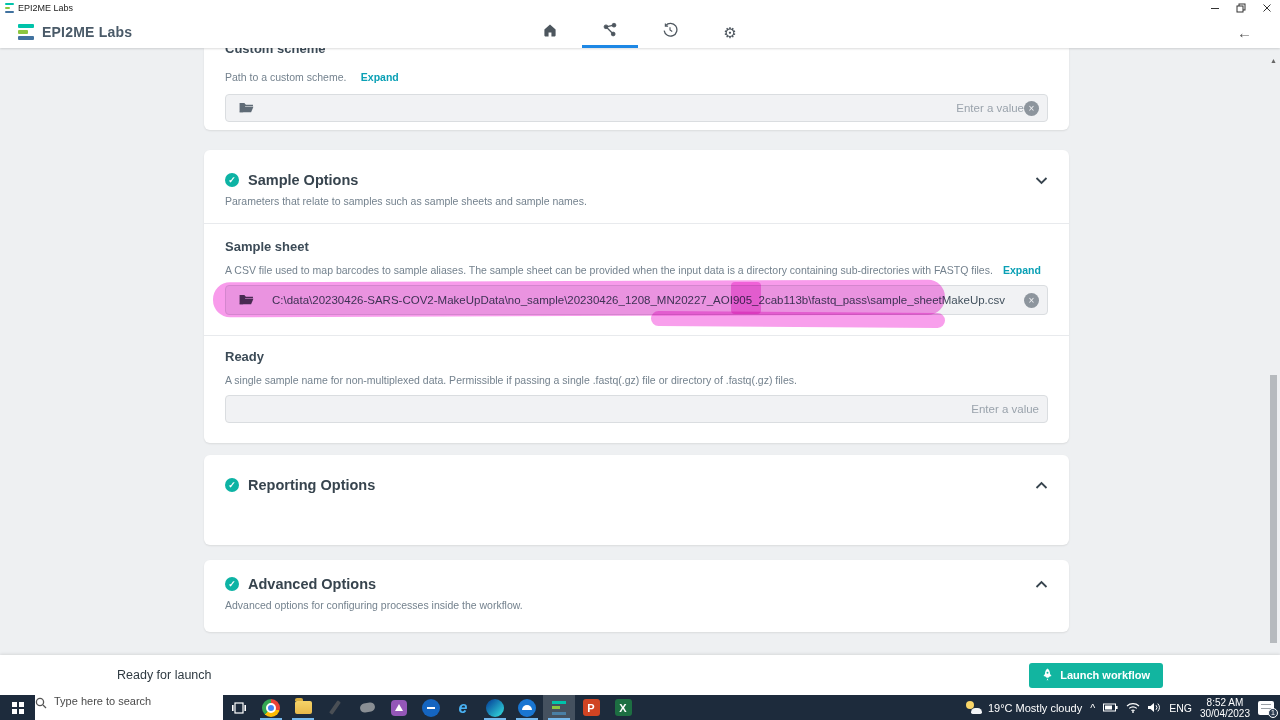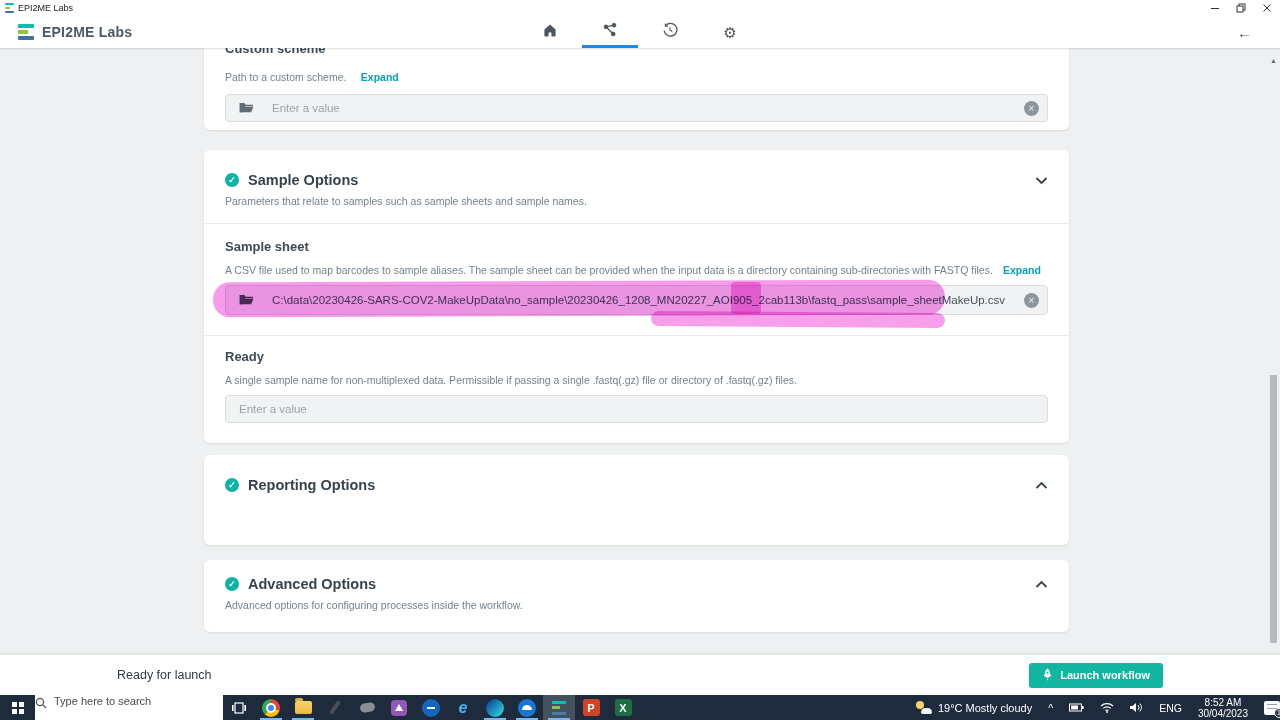--- a/index.html
+++ b/index.html
@@ -39,21 +39,21 @@
   .h-sec { font-size:13px; font-weight:bold; color:#3c4b57; }
   .desc { font-size:10.5px; color:#74828e; }
   .expand-link { font-size:10.5px; font-weight:bold; color:#0aa0b5; margin-left:10px; cursor:pointer; }
 
   .card-custom { border-radius:0 0 6px 6px; overflow:hidden; padding:0 21px 14px 21px; height:82px; }
   .card-custom .h-sec { margin-top:-7px; }
   .card-custom .desc-row { margin-top:11px; }
 
   .fieldbox { margin-top:9px; height:28px; background:#f1f2f4; border:1px solid #dadde0; border-radius:4px; display:flex; align-items:center; padding:0 8px 0 13px; position:relative; }
   .fieldbox .folder { display:flex; margin-right:18px; }
-  .fieldbox .placeholder { font-size:11.5px; color:#9aa3ac; flex:1; }
+  .fieldbox .placeholder { font-size:11.5px; color:#9aa3ac; flex:1;text-align:right; }
   .fieldbox .value { font-size:11.5px; color:#41505c; flex:1; white-space:nowrap; overflow:hidden; }
   .clear-btn { width:15px; height:15px; border-radius:50%; background:#8d959d; color:#f1f2f4; font-size:10px; line-height:15px; text-align:center; cursor:pointer; flex:0 0 auto; }
 
   .card-sample { margin-top:20px; padding:0 21px; height:293px; }
   .sec-head { padding-top:22px; display:flex; align-items:center; position:relative; }
   .check-ic { width:14px; height:14px; border-radius:50%; background:#0db3a4; color:#fff; font-size:9px; font-weight:bold; line-height:14px; text-align:center; margin-right:9px; flex:0 0 auto; }
   .sec-title { font-size:14.5px; font-weight:bold; color:#37444e; }
   .sec-chevron { position:absolute; right:0; top:26px; cursor:pointer; display:flex; }
   .sec-desc { margin-top:7px; }
   .divider { border-top:1px solid #e8eaed; margin:16px -21px 0 -21px; }
@@ -108,21 +108,21 @@
   .edge { background:linear-gradient(135deg,#0c59a4 20%,#2bc3d2 80%); }
   .clouddot { background:#1976d2; display:flex; align-items:center; justify-content:center; }
   .clouddot i { width:10px; height:5px; background:#fff; border-radius:5px 5px 0 0; }
   .mini-epi { width:14px; height:14px; display:flex; flex-direction:column; justify-content:space-between; }
   .mini-epi i:nth-child(1){ height:3px; width:100%; background:#00c3aa; }
   .mini-epi i:nth-child(2){ height:3px; width:60%; background:#8bc63f; }
   .mini-epi i:nth-child(3){ height:3px; width:100%; background:#4a7fa5; }
   .office { width:17px; height:17px; border-radius:3px; color:#fff; font-size:11px; font-weight:bold; display:flex; align-items:center; justify-content:center; }
   .ppt { background:#d04423; }
   .xls { background:#1d6f42; }
-  .tray { margin-left:auto; display:flex; align-items:center; gap:16px; padding-right:0; color:#fff; }
+  .tray { margin-left:auto; display:flex; align-items:center; gap:8px; padding-right:6px; color:#fff; }
   .weather { display:flex; align-items:center; gap:6px; cursor:pointer; }
   .weather-ic { width:16px; height:13px; position:relative; }
   .weather-ic .sun { position:absolute; left:0; top:0; width:8px; height:8px; border-radius:50%; background:#f8d568; }
   .weather-ic .cloud { position:absolute; right:0; bottom:0; width:11px; height:6px; background:#f2f4f6; border-radius:5px 5px 2px 2px; }
   .tray-txt { font-size:11px; }
   .tray-sm { font-size:10.5px; }
   .tray-ic { display:flex; align-items:center; cursor:pointer; }
   .clock { text-align:center; font-size:10px; line-height:11px; cursor:pointer; }
   .notif { position:relative; width:16px; height:14px; background:#fff; border-radius:2px; cursor:pointer; }
   .notif i { position:absolute; left:3px; right:3px; height:1.5px; background:#9aa0a6; }

